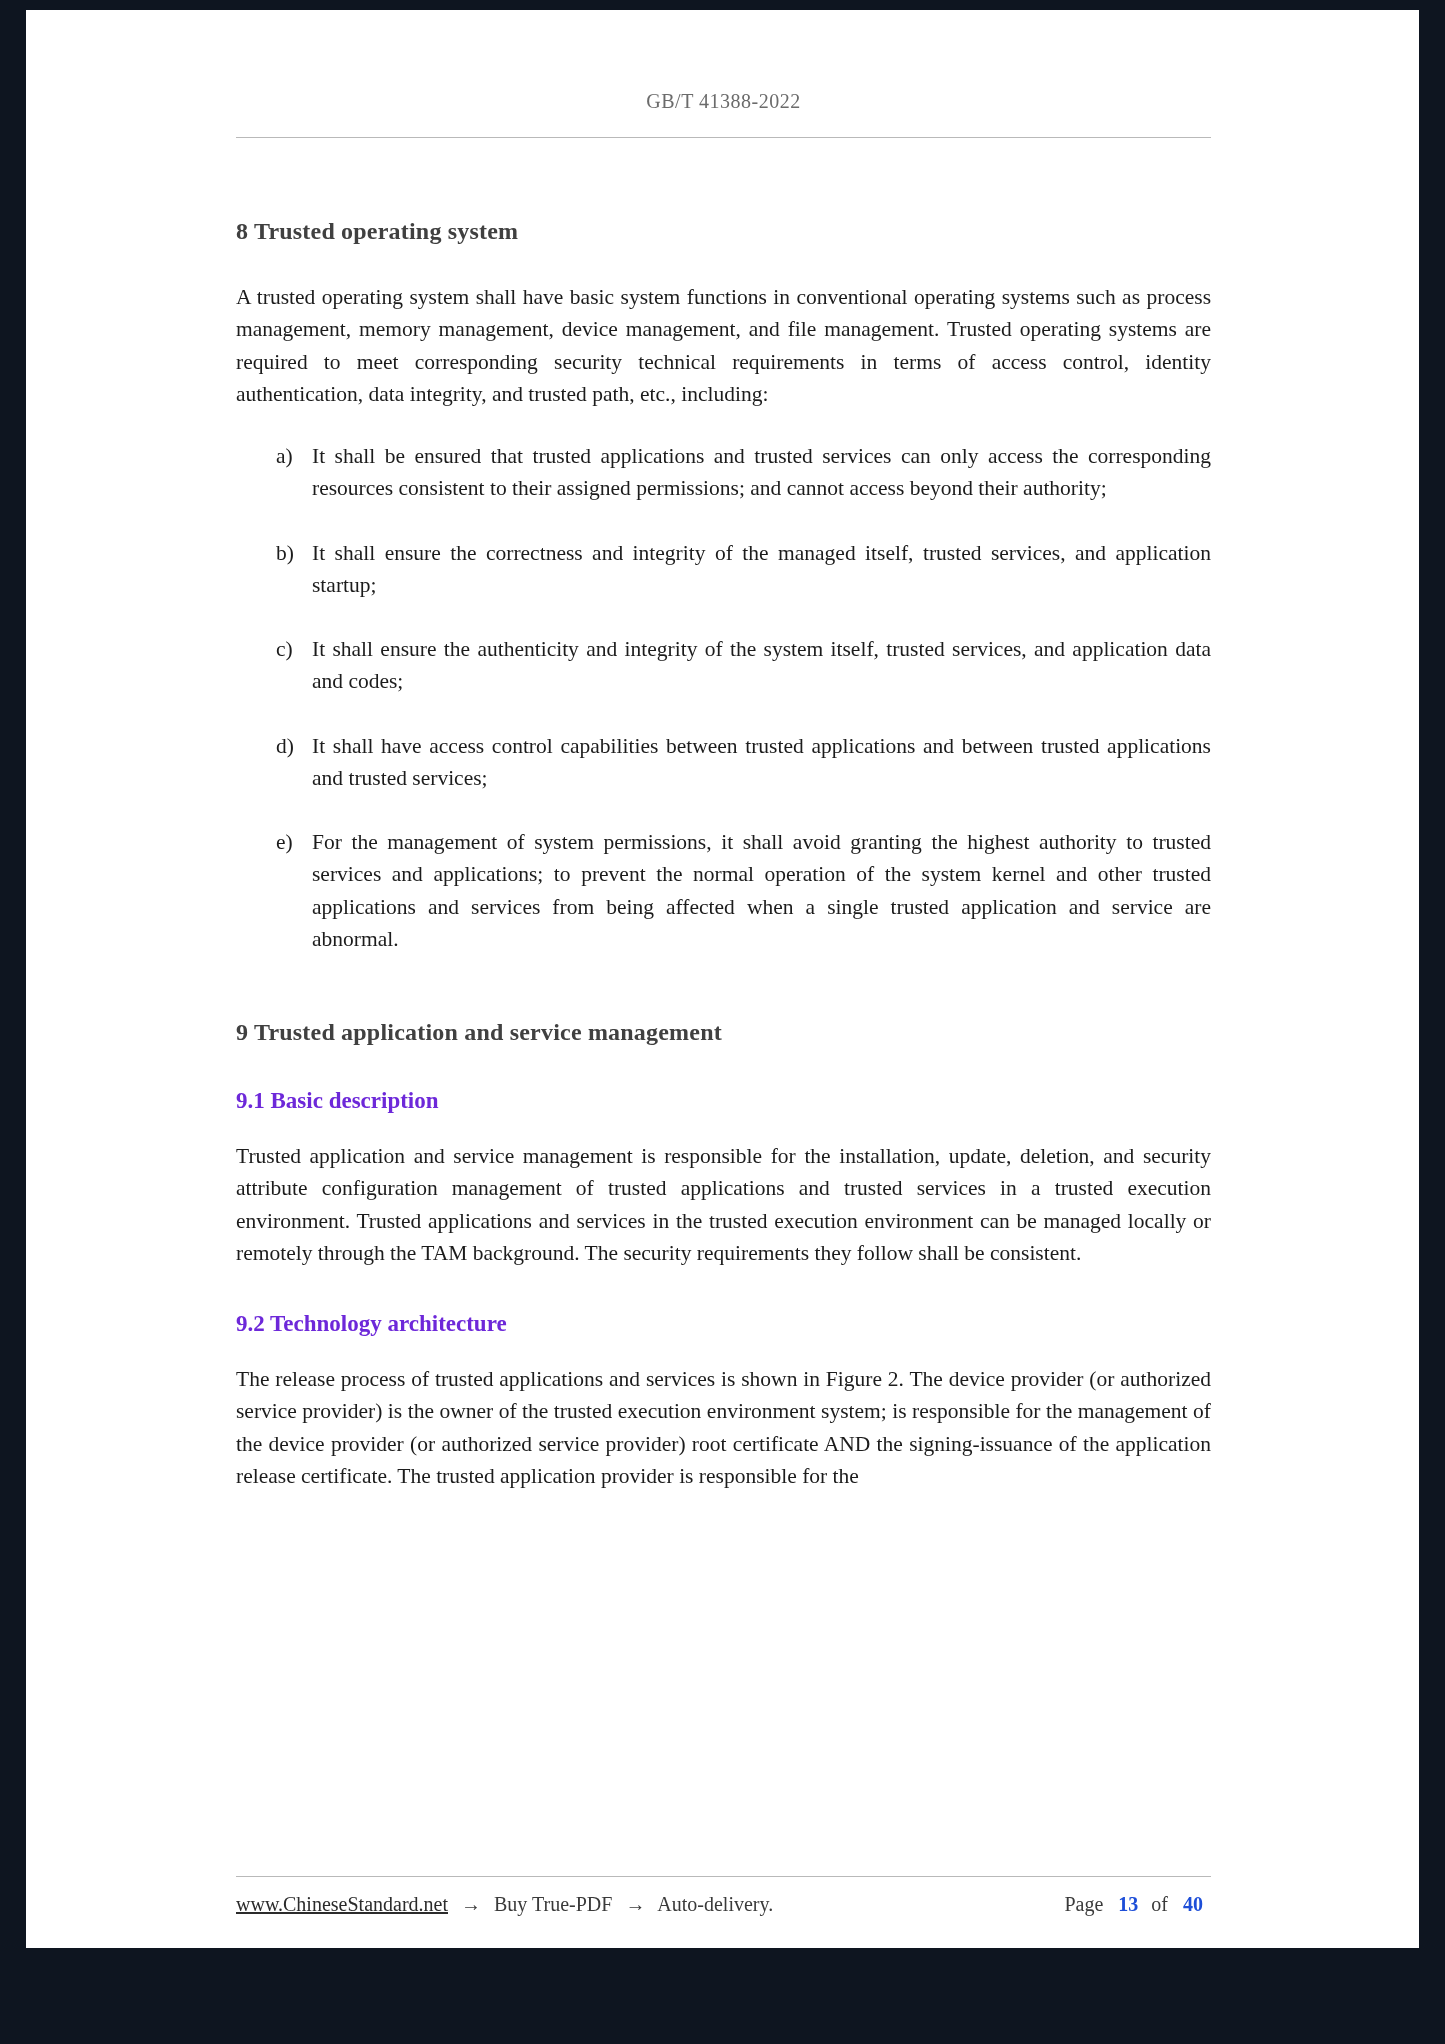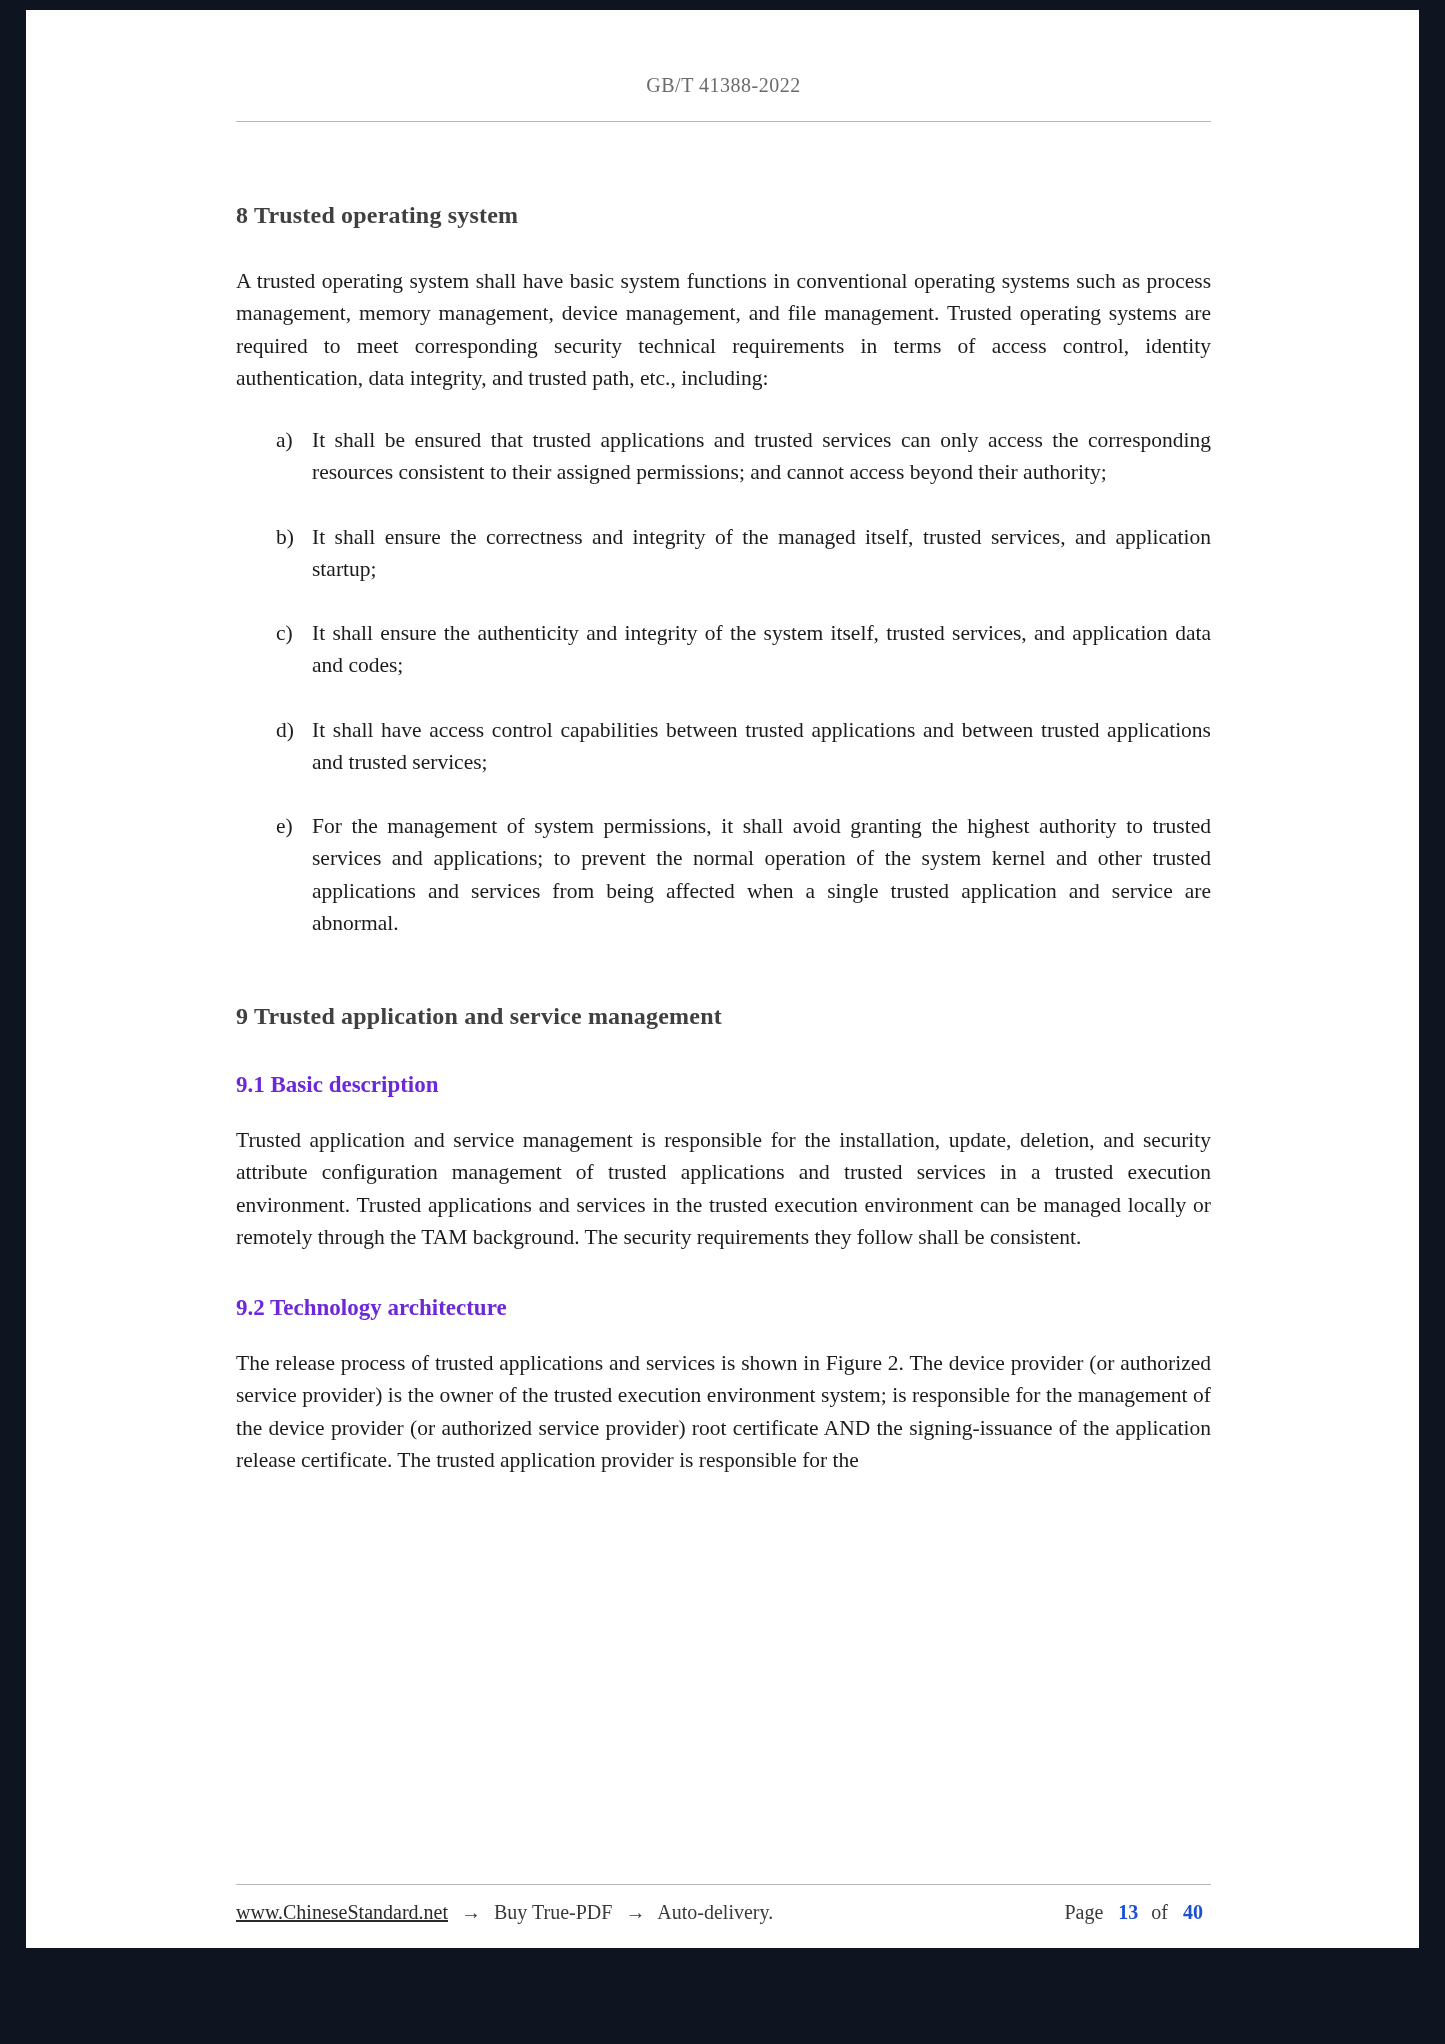--- a/index.html
+++ b/index.html
@@ -16,21 +16,21 @@
     box-sizing: border-box;
     padding: 10px 26px 96px 26px;
   }
   .sheet {
     position: relative;
     width: 100%;
     height: 100%;
     box-sizing: border-box;
     background: #ffffff;
     color: #1c1c1c;
-    padding: 64px 208px 0 210px;
+    padding: 80px 208px 0 210px;
     overflow: hidden;
     font-family: Liberation Serif, serif;
   }
   .doc-number {
     text-align: center;
     color: #6b6b6b;
     font-size: 20px;
     letter-spacing: 0.5px;
   }
   .rule {
@@ -68,21 +68,21 @@
     margin-bottom: 32px;
     font-size: 21.5px;
     line-height: 1.5;
   }
   .li-label { flex: 0 0 36px; }
   .li-text { flex: 1; text-align: justify; }
   footer {
     position: absolute;
     left: 210px;
     right: 208px;
-    bottom: 24px;
+    bottom: 32px;
   }
   .footer-rule { margin-bottom: 16px; }
   .footer-row {
     display: flex;
     justify-content: space-between;
     align-items: baseline;
     font-size: 20px;
     color: #3a3a3a;
   }
   .footer-left a {

